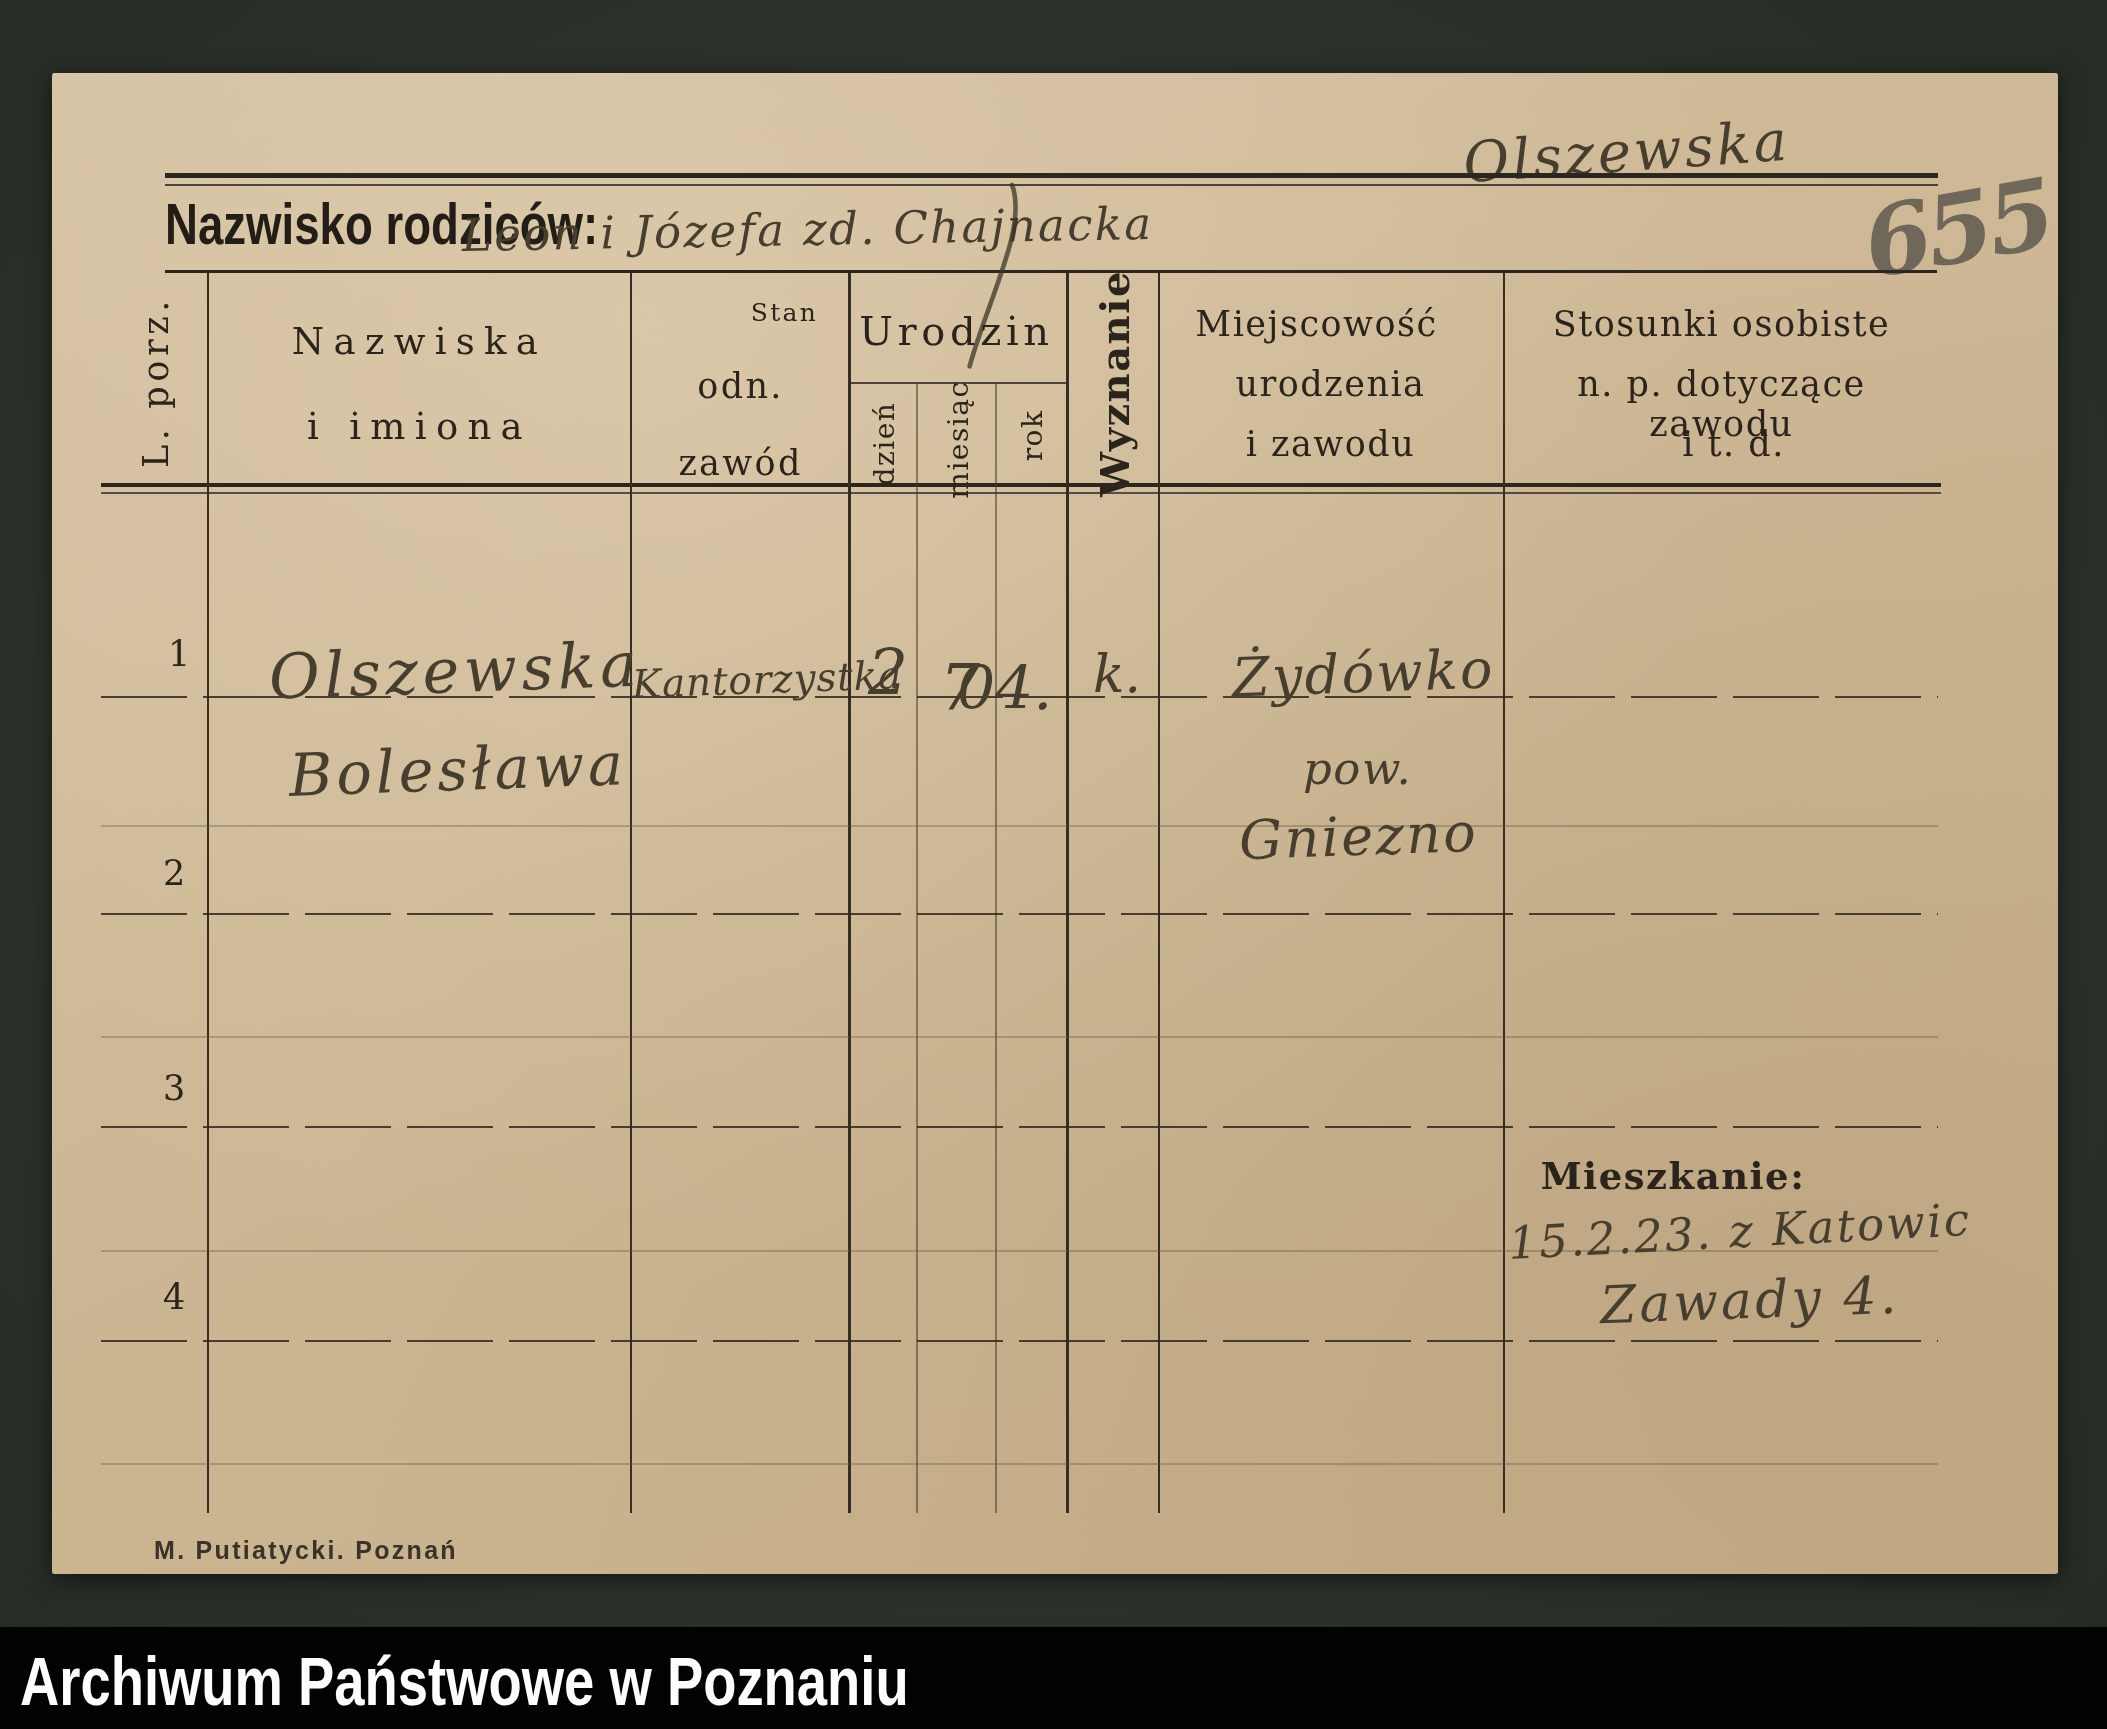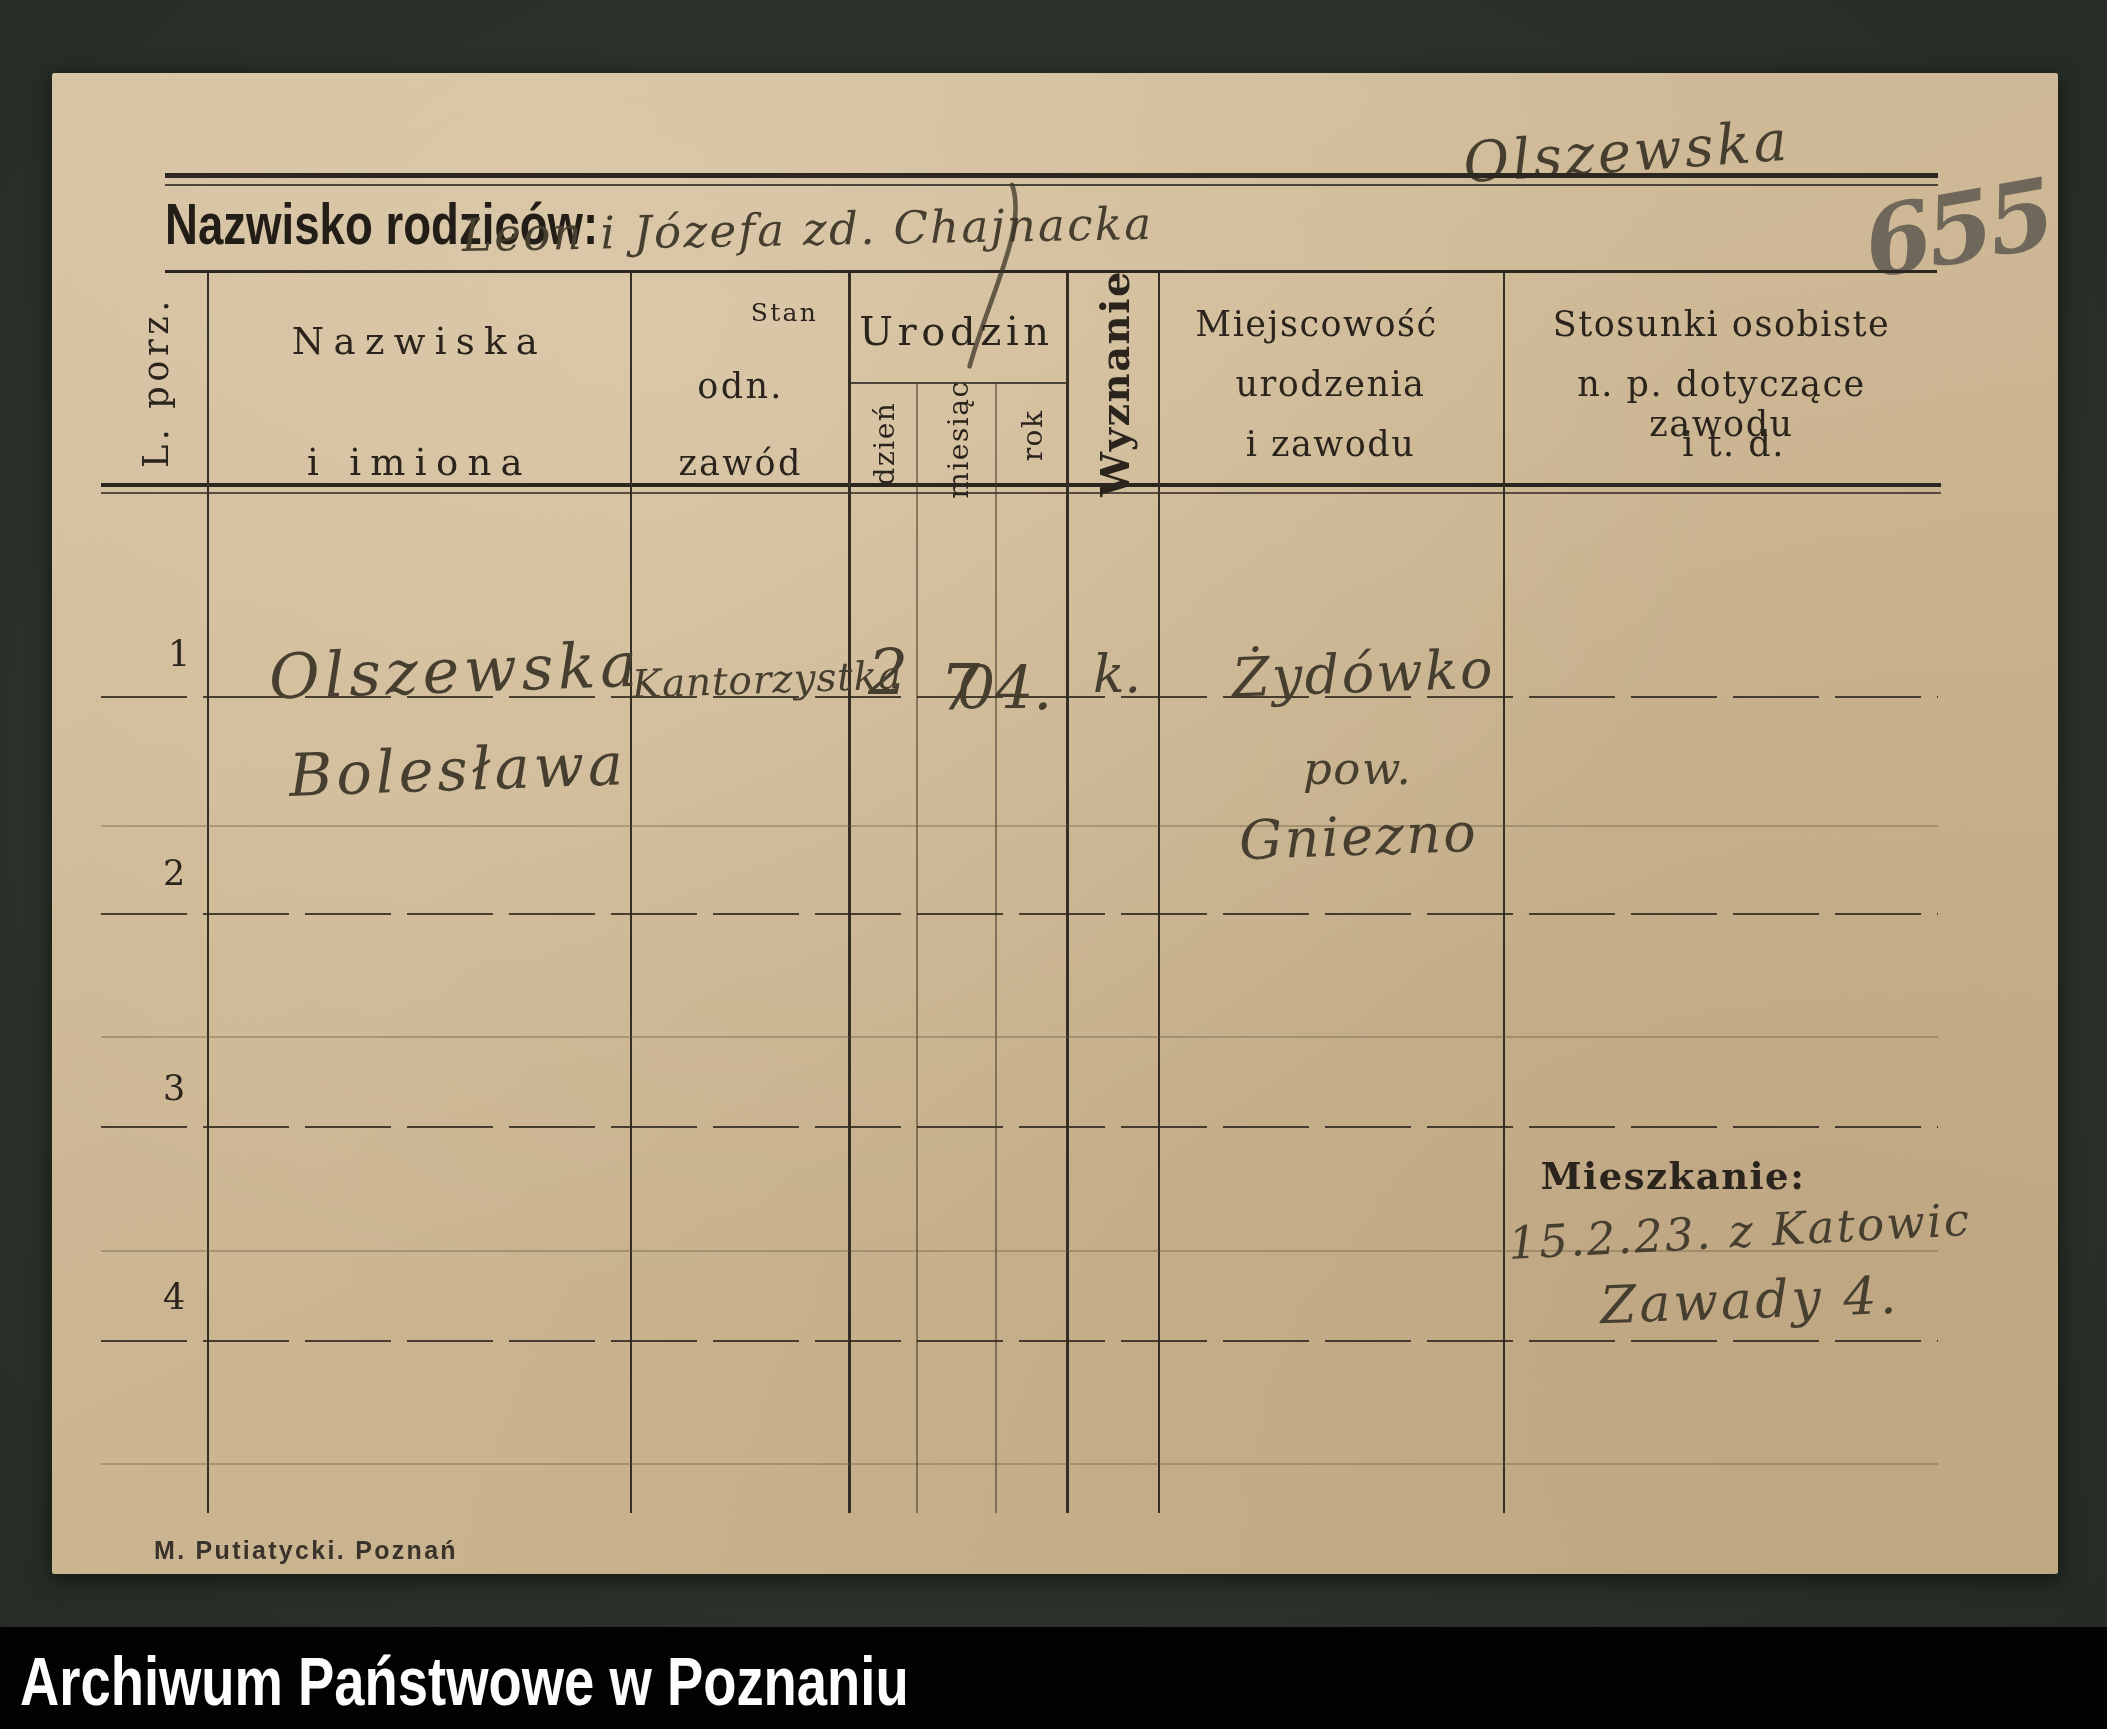--- a/index.html
+++ b/index.html
@@ -63,21 +63,21 @@
 
     <svg class="abs" style="left:902px;top:108px;" width="93" height="193" viewBox="0 0 120 250">
       <path d="M75,5 C95,60 45,150 20,240" stroke="rgba(62,54,40,0.75)" stroke-width="6" fill="none" stroke-linecap="round"></path>
     </svg>
 
     <div class="abs vtext serifhead" style="left:3.9px;top:289px;width:200px;height:40px;font-size:35px;letter-spacing:4.6px;">
       <span>L. porz.</span>
     </div>
 
     <div class="abs serifhead ctr" style="left:156px;top:247px;width:423px;font-size:37px;letter-spacing:9.3px;">Nazwiska</div>
-    <div class="abs serifhead ctr" style="left:156px;top:332px;width:423px;font-size:37px;letter-spacing:9.3px;margin-top:36px;">i imiona</div>
+    <div class="abs serifhead ctr" style="left:156px;top:332px;width:423px;font-size:37px;letter-spacing:9.3px;">i imiona</div>
 
     <div class="abs serifhead ctr" style="left:578px;top:225px;width:221px;font-size:25px;letter-spacing:2.3px;margin-left:44px;">Stan</div>
     <div class="abs serifhead ctr" style="left:578px;top:293px;width:221px;font-size:35px;letter-spacing:2.3px;">odn.</div>
     <div class="abs serifhead ctr" style="left:578px;top:370px;width:221px;font-size:35px;letter-spacing:2.3px;">zawód</div>
 
     <div class="abs serifhead ctr" style="left:796px;top:235px;width:217px;font-size:40px;font-weight:normal;letter-spacing:4.6px;">Urodzin</div>
     <div class="abs rule" style="left:798px;top:309px;width:217px;height:1.5px;opacity:.8;"></div>
 
     <div class="abs vtext serifhead" style="left:771px;top:351px;width:123px;height:39px;font-size:28px;letter-spacing:1.5px;">
       <span>dzień</span>

